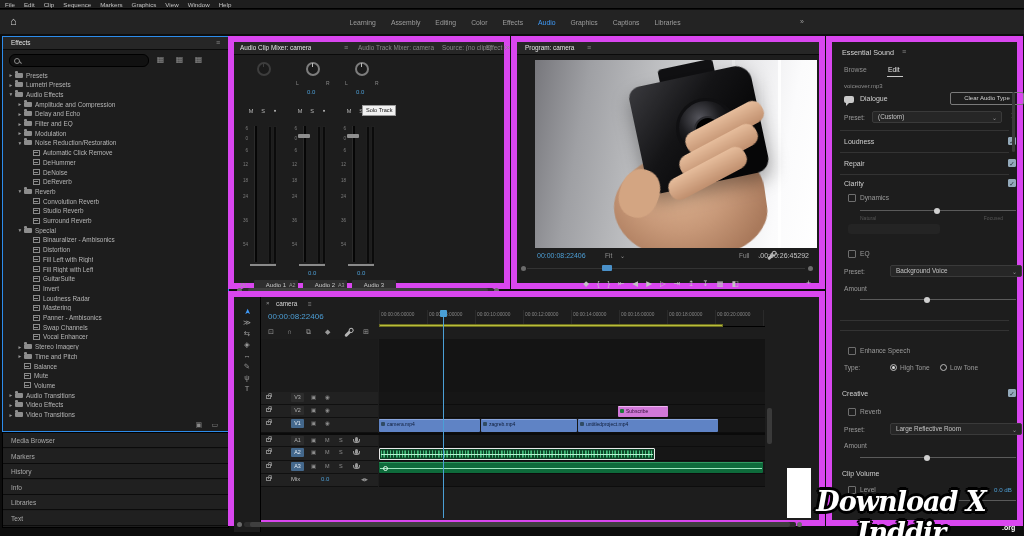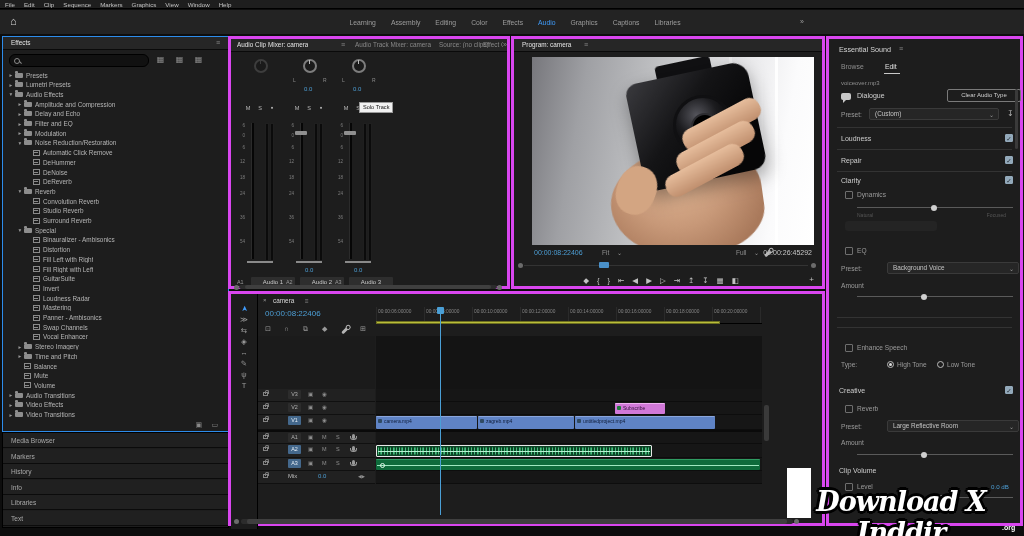--- a/index.html
+++ b/index.html
@@ -1,20 +1,20 @@
 <!DOCTYPE html>
 <html><head>
 <meta charset="utf-8">
 <style>
   html,body{margin:0;padding:0;background:#000;}
   #app{position:relative;width:1024px;height:536px;background:#0d0d0d;overflow:hidden;
        font-family:"Liberation Sans","DejaVu Sans",sans-serif;color:#c8c8c8;
        -webkit-font-smoothing:antialiased;}
   .abs{position:absolute;}
-  .panel{position:absolute;background:#1d1d1d;border:3px solid #d946ef;box-sizing:border-box;}
+  .panel{position:absolute;background:#1d1d1d;border:6px solid #d946ef;box-sizing:border-box;}
   .nowrap{white-space:nowrap;overflow:hidden;}
   .dim{color:#8f8f8f;}
   .blue{color:#4d9fd6;}
   
   #menubar{left:0;top:0;width:1024px;height:9px;background:#1e1e1e;border-bottom:1px solid #000;
            display:flex;align-items:center;gap:9px;padding-left:5px;font-size:6.2px;color:#c2c2c2;box-sizing:border-box;}
   #topbar{left:0;top:10px;width:1024px;height:24px;background:#232323;}
   #wstabs{position:absolute;left:240px;top:0;width:550px;height:24px;display:flex;align-items:center;justify-content:center;gap:15px;font-size:6.8px;color:#9d9d9d;}
   .wstab.active{color:#3f9bfa;}
   

